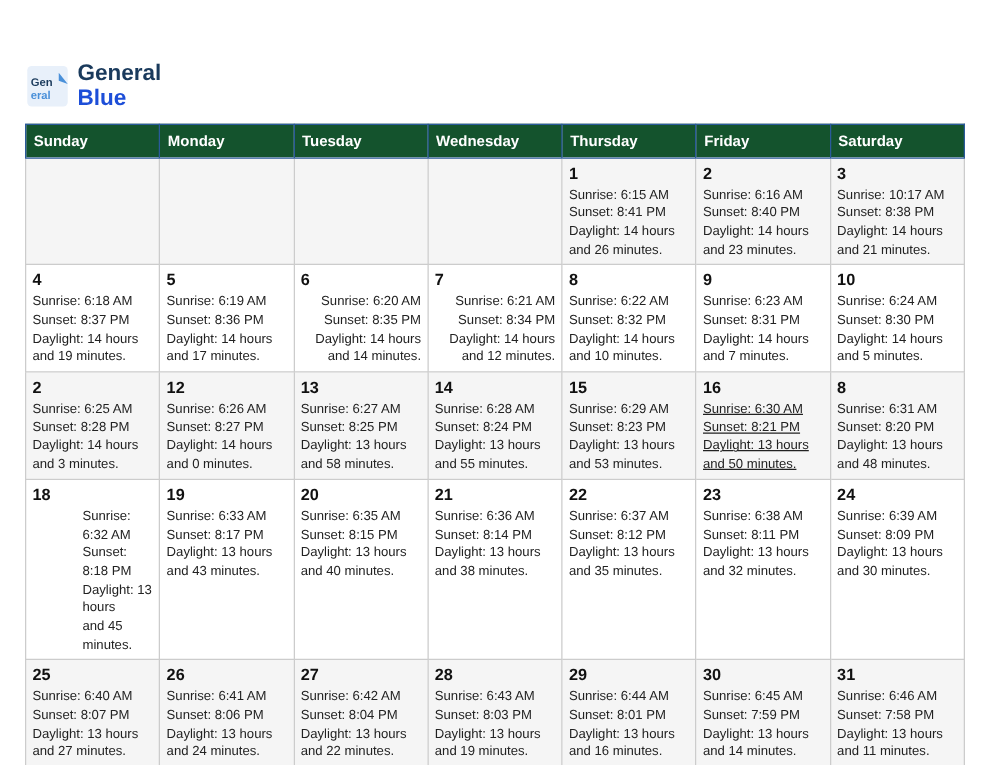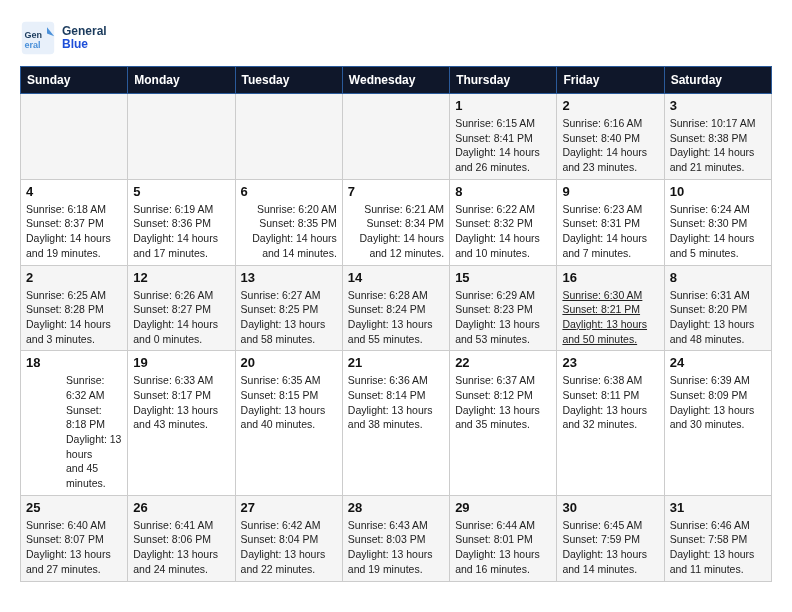--- a/index.html
+++ b/index.html
@@ -8,28 +8,29 @@
       background: #fff;
       width: 792px;
       min-height: 612px;
       padding: 20px;
     }
     .header {
       display: flex;
       justify-content: space-between;
       align-items: flex-start;
       margin-bottom: 10px;
+      margin-top: 29px;
     }
     .logo {
       display: flex;
       align-items: center;
       gap: 6px;
     }
     .logo-text {
-      font-size: 12px;
+      font-size: 18px;
       font-weight: bold;
       color: #1a3a5c;
       line-height: 1.1;
     }
     .logo-icon {
       width: 36px;
       height: 36px;
     }
     .title-block {
       text-align: right;
@@ -42,21 +43,21 @@
     .location {
       font-size: 15px;
       color: #333;
     }
     table {
       width: 100%;
       border-collapse: collapse;
       font-size: 11px;
     }
     thead tr th {
-      background: #0f172a;
+      background: #14532d;
       color: #fff;
       text-align: left;
       padding: 6px 6px;
       font-size: 12px;
       font-weight: bold;
       border: 1px solid #2a5a9a;
     }
     tbody tr td {
       border: 1px solid #ccc;
       vertical-align: top;

